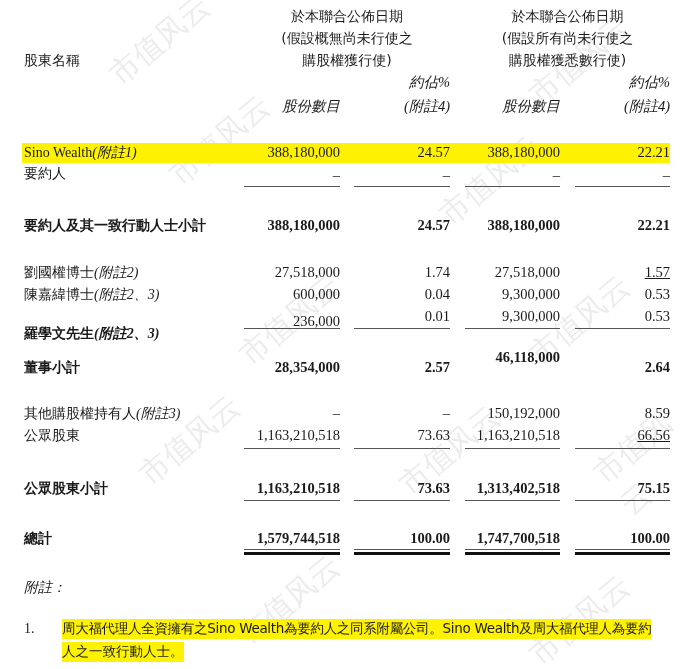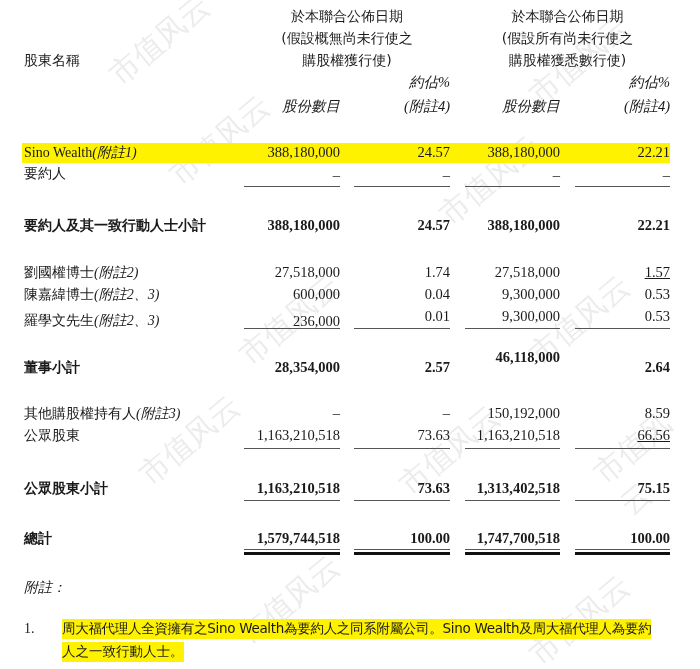--- a/index.html
+++ b/index.html
@@ -109,21 +109,21 @@
     <div class="abs lbl" style="top:286px;">
       <span>陳嘉緯博士</span><span class="note">(附註2、3)</span>
     </div>
     <div class="abs cell num c1" style="top:286px;">600,000</div>
     <div class="abs cell num c2" style="top:286px;">0.04</div>
     <div class="abs cell num c3" style="top:286px;">9,300,000</div>
     <div class="abs cell num c4" style="top:286px;">0.53</div>
   </div>
 
   <div>
-    <div class="abs lbl" style="top:312px;">
+    <div class="abs lbl" style="top:325px;font-weight:bold;">
       <span>羅學文先生</span><span class="note">(附註2、3)</span>
     </div>
     <div class="abs cell num c1" style="top:313px;">236,000</div>
     <div class="abs cell num c2" style="top:308px;">0.01</div>
     <div class="abs cell num c3" style="top:308px;">9,300,000</div>
     <div class="abs cell num c4" style="top:308px;">0.53</div>
   </div>
   <div class="line c1" style="top:328px;"></div>
   <div class="line c2" style="top:328px;"></div>
   <div class="line c3" style="top:328px;"></div>

